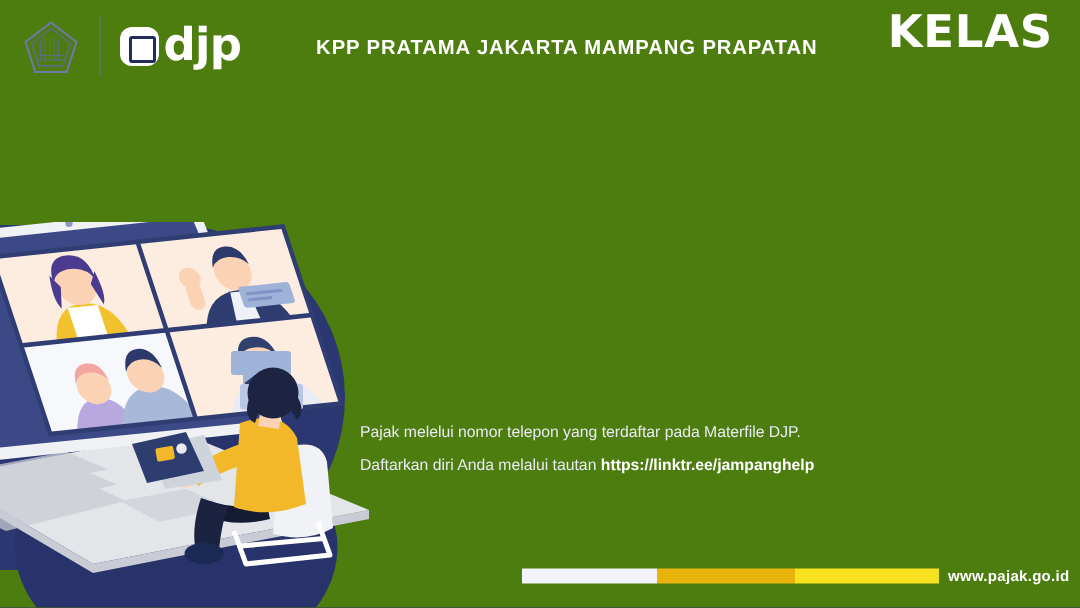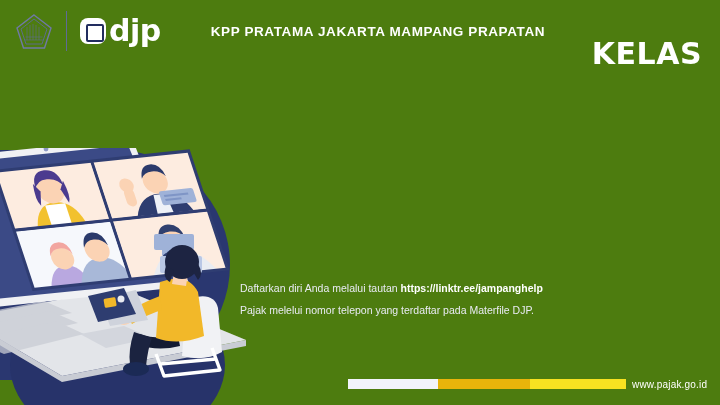--- a/index.html
+++ b/index.html
@@ -58,21 +58,21 @@
   }
   .kpp-title {
     margin-left:50px;
     color:#ffffff;
     font-size:13.5px; font-weight:700;
     letter-spacing:0.6px;
   }
   
   .badge {
     position:absolute; right:18px; top:8px;
-    text-align:left; line-height:0.96;margin-top:32px;
+    text-align:left; line-height:0.96;
   }
   .badge div {
     font-size:30px; font-weight:700; letter-spacing:0.5px;
     font-family:"DejaVu Sans", sans-serif;
   }
   .badge .w { color:#ffffff; }
   .badge .y { color:#f3c320; }
   
   .headline {
     position:absolute; left:236px; top:126px;
@@ -98,21 +98,21 @@
     position:absolute; left:348px; top:379px;
     width:278px; height:10px;
     display:flex;
   }
   .seg { height:10px; }
   .seg-white { width:90px; background:#f2f4fb; }
   .seg-amber { width:92px; background:#e8b40b; }
   .seg-yellow { width:96px; background:#f7e221; }
   .site-url {
     position:absolute; left:632px; top:379px;
-    color:#ffffff; font-size:10px; font-weight:400;
+    color:#ffffff; font-size:10px; font-weight:700;
     letter-spacing:0.2px;
   }
   
   .illus { position:absolute; left:-16px; top:148px; width:262px; height:240px; }
 </style>
 </head>
 <body>
 
 <div id="poster">
 
@@ -267,22 +267,22 @@
 
     <div class="kpp-title">KPP PRATAMA JAKARTA MAMPANG PRAPATAN</div>
   </div>
 
   <div class="badge">
     <div class="w">KELAS</div>
   </div>
 
 
   <div class="body-copy">
+    <span>Pajak melelui nomor telepon yang terdaftar pada Materfile DJP.</span>
     <span><em style="font-style:normal">Daftarkan diri Anda melalui tautan </em><b>https://linktr.ee/jampanghelp</b></span>
-    <span>Pajak melelui nomor telepon yang terdaftar pada Materfile DJP.</span>
   </div>
 
   <div class="bar-wrap">
     <div class="seg seg-white"></div>
     <div class="seg seg-amber"></div>
     <div class="seg seg-yellow"></div>
   </div>
   <div class="site-url">www.pajak.go.id</div>
 
 </div>

